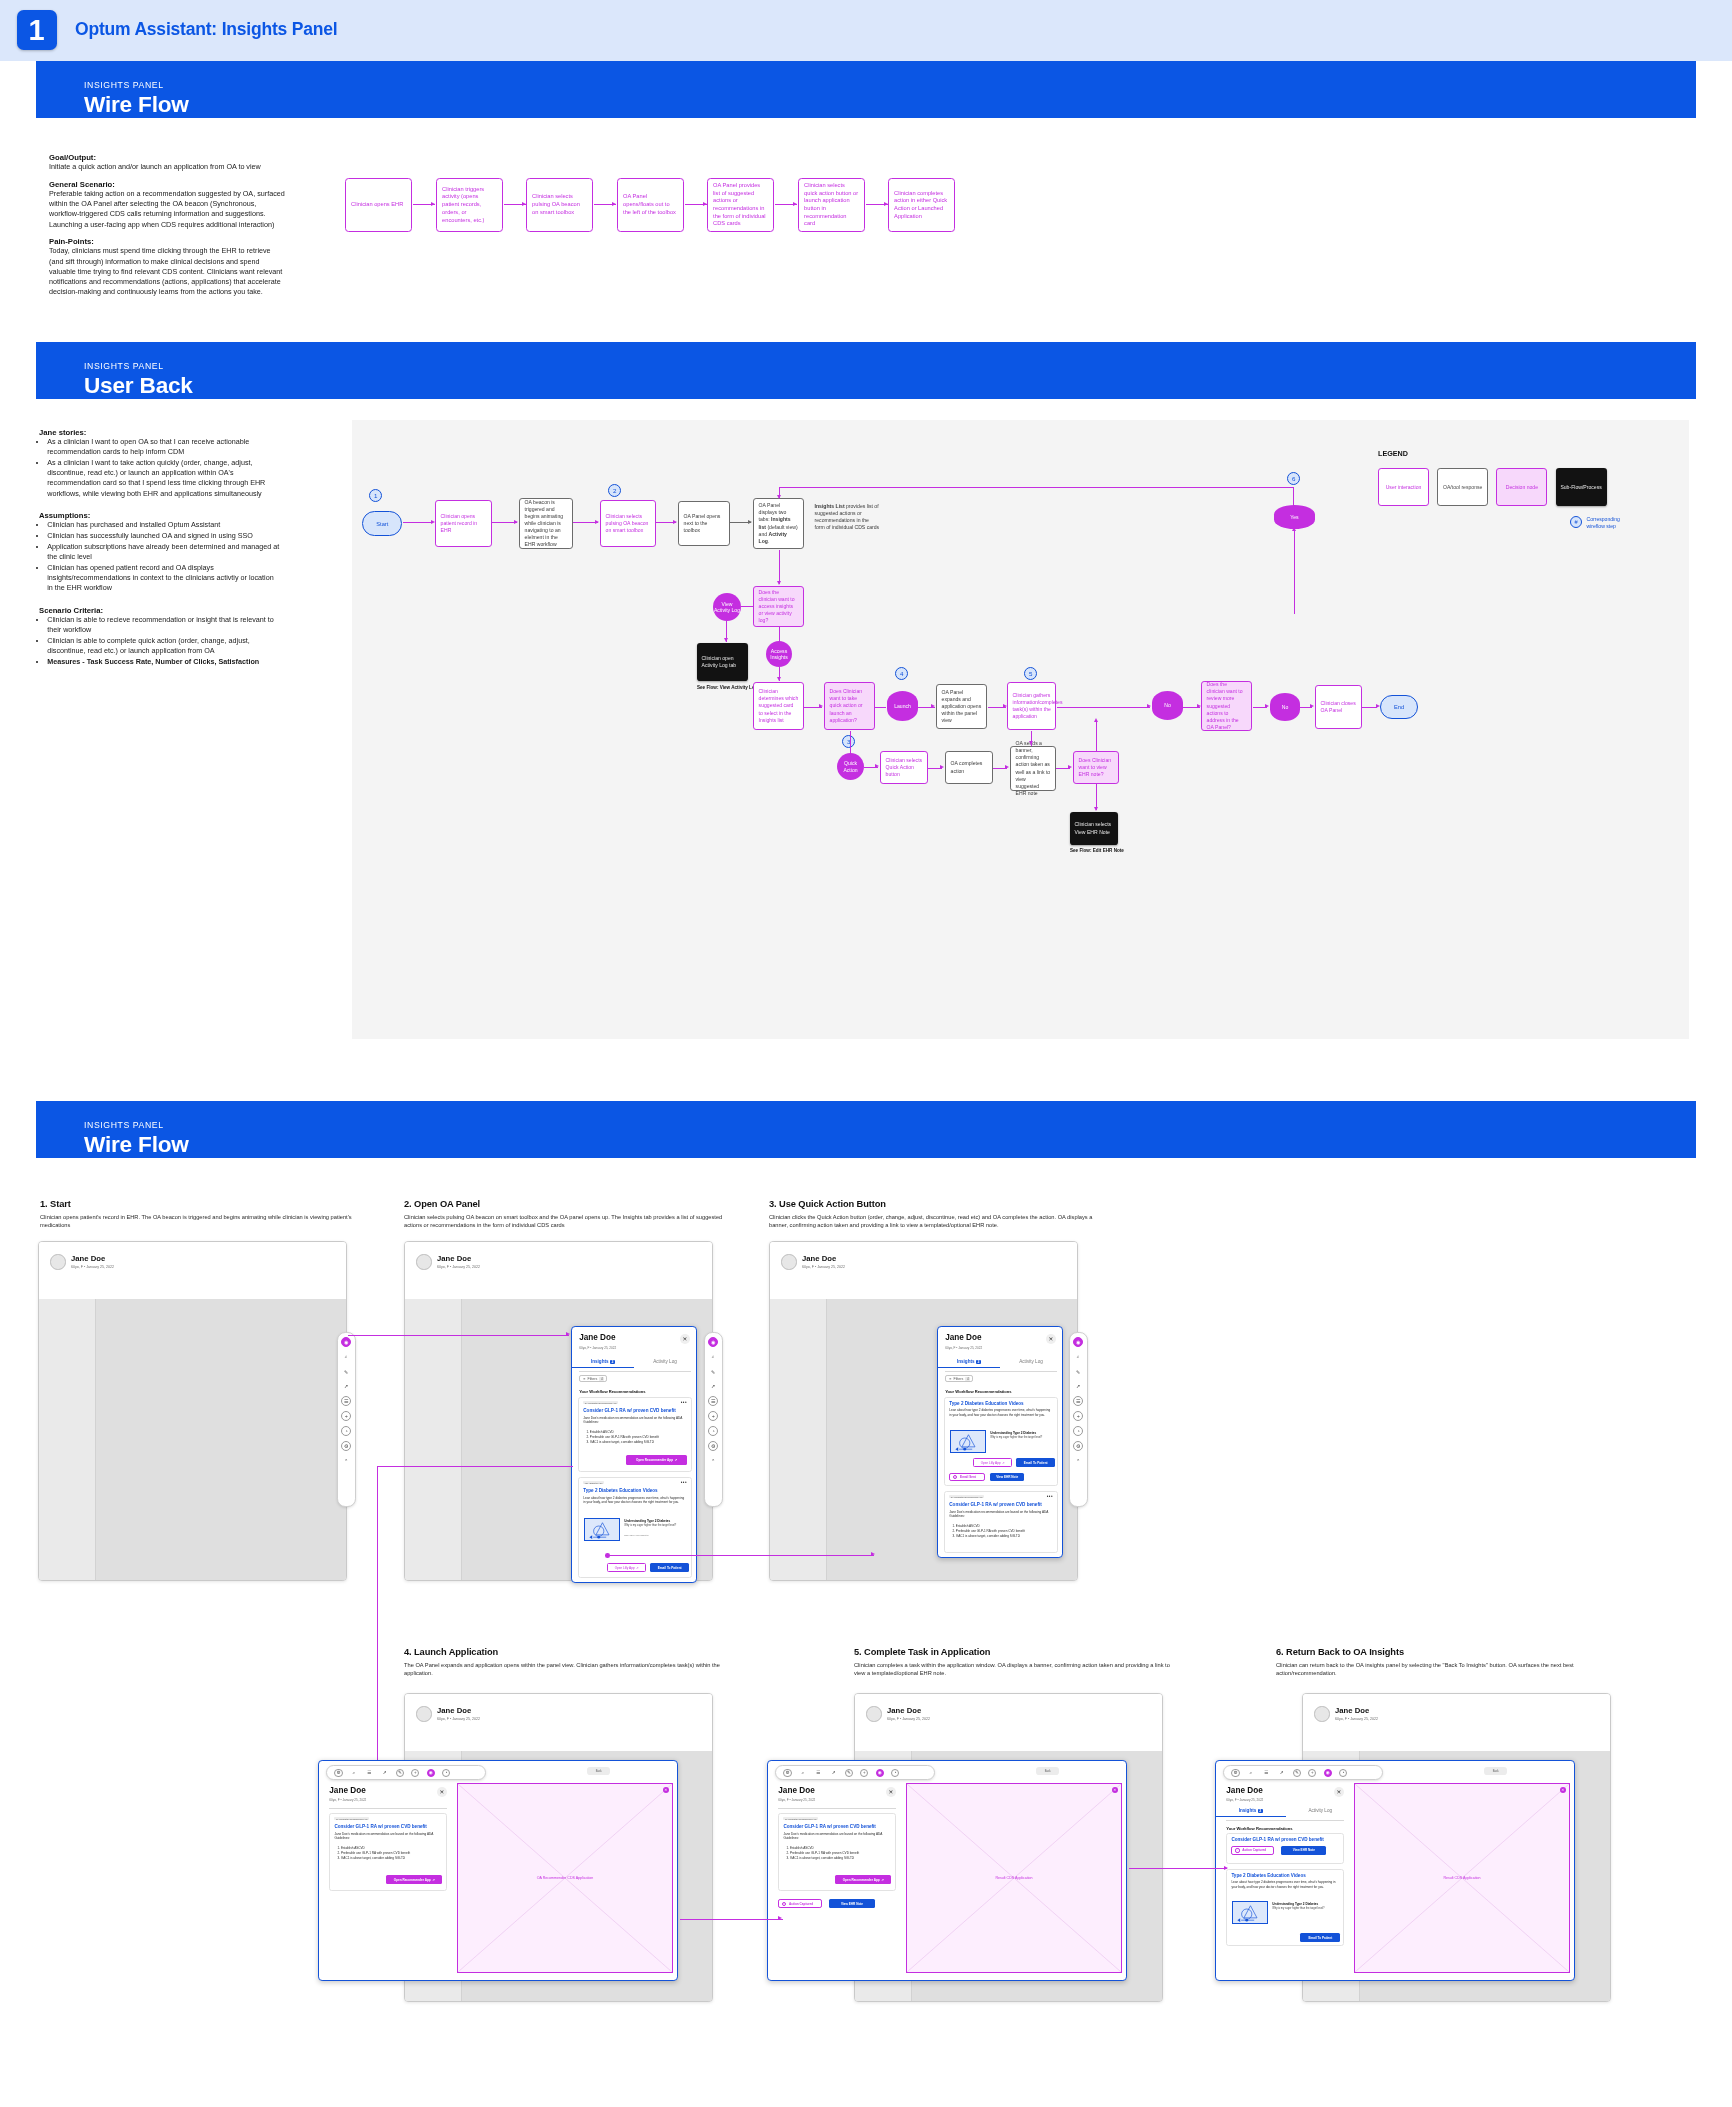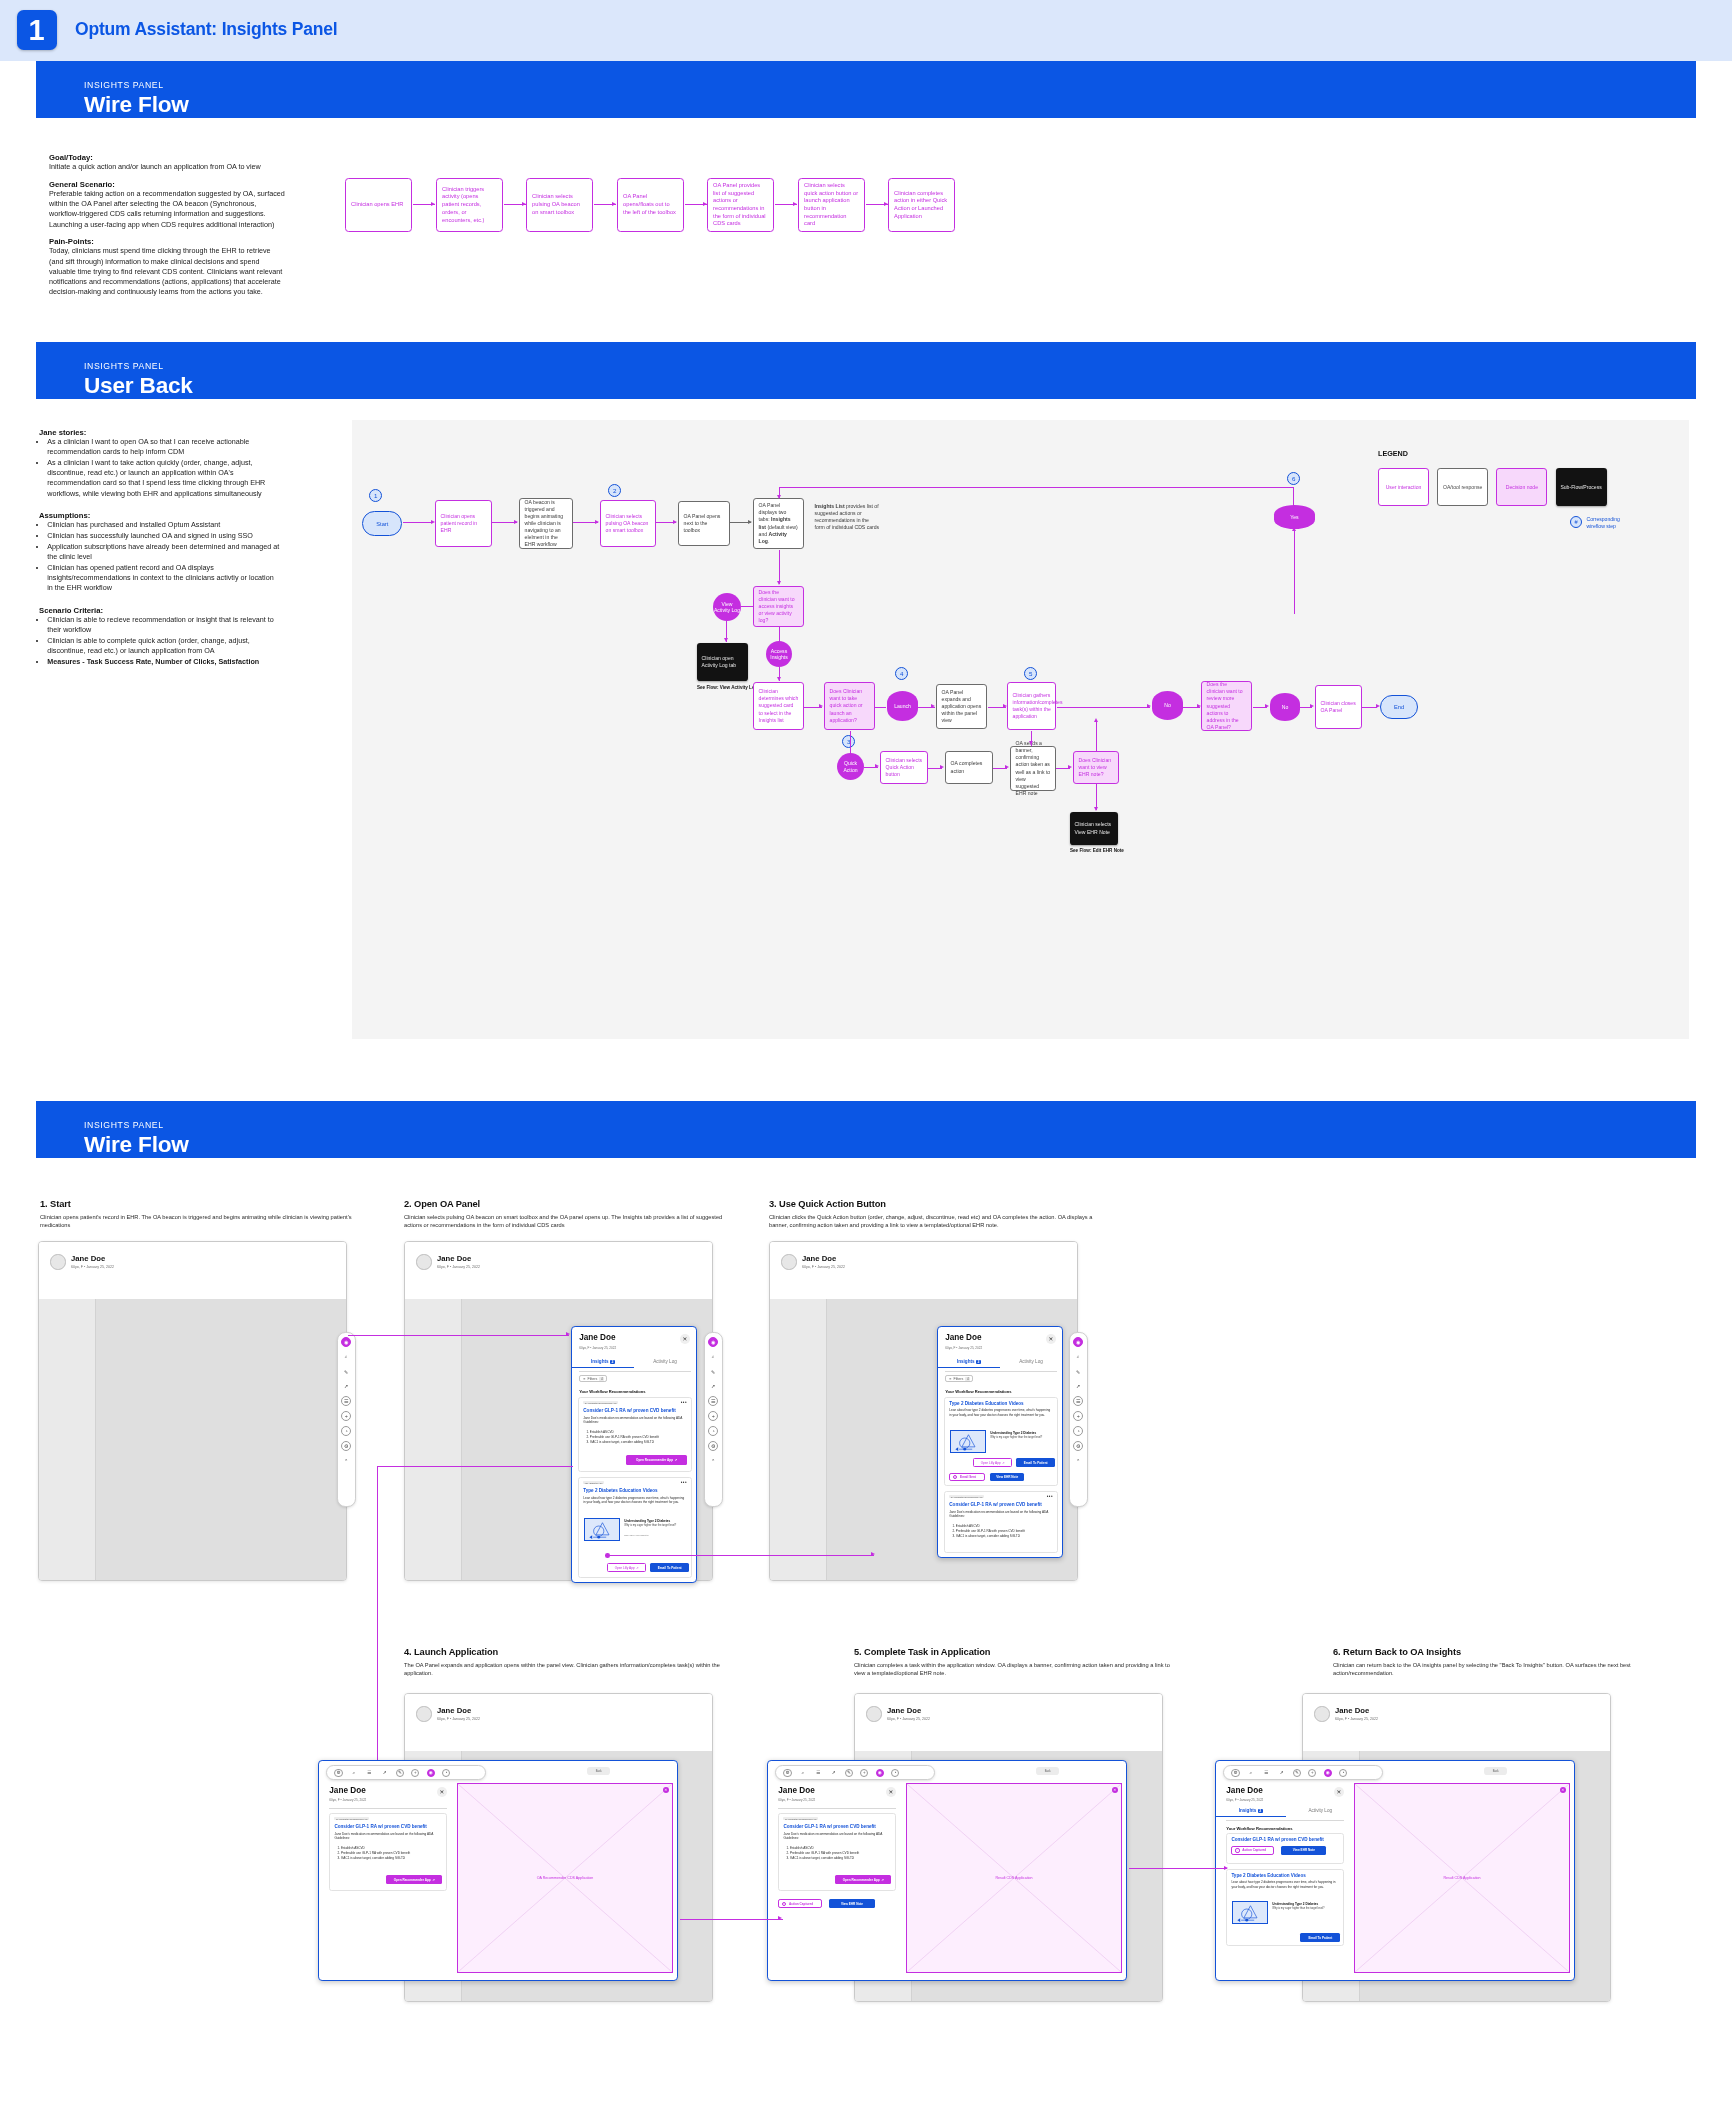--- a/index.html
+++ b/index.html
@@ -234,21 +234,21 @@
   <div class="topbar-title">Optum Assistant: Insights Panel</div>
 </div>
 
 <div class="banner" id="banner-task">
   <div class="kicker">INSIGHTS PANEL</div>
   <div class="h1">Wire Flow</div>
 </div>
 
 <div id="taskinfo">
   <div class="blk">
-    <div class="side-h">Goal/Today:</div>
+    <div class="side-h">Goal/Output:</div>
     <div class="side-p">Initiate a quick action and/or launch an application from OA to view</div>
   </div>
   <div class="blk">
     <div class="side-h">General Scenario:</div>
     <div class="side-p">Preferable taking action on a recommendation suggested by OA, surfaced within the OA Panel after selecting the OA beacon (Synchronous, workflow-triggered CDS calls returning information and suggestions. Launching a user-facing app when CDS requires additional interaction)</div>
   </div>
   <div class="blk">
     <div class="side-h">Pain-Points:</div>
     <div class="side-p">Today, clinicians must spend time clicking  through the EHR to retrieve (and sift through) information to make clinical decisions and spend valuable time trying to find relevant CDS content. Clinicians want relevant notifications and recommendations (actions, applications) that accelerate decision-making and continuously learns from the actions you take.</div>
   </div>
@@ -757,21 +757,21 @@
   <div class="appwin" style="left:138px;top:21.6px;width:216px;height:190px;">
     <svg class="x1" viewBox="0 0 420 370" preserveAspectRatio="none">
       <line x1="0" y1="0" x2="420" y2="370" stroke="#e3b6ea" stroke-width="1"></line>
       <line x1="420" y1="0" x2="0" y2="370" stroke="#e3b6ea" stroke-width="1"></line>
     </svg>
     <div class="applabel" style="top:92px;">Result CDS Application</div>
     <div class="appclose" style="right:3.1px;top:3.1px;">✕</div>
   </div>
 </div>
 
-<div class="wf-step" style="left:1333px;top:1647px;width:329px;">
+<div class="wf-step" style="left:1276px;top:1647px;width:329px;">
   <div class="wf-h">6. Return Back to OA Insights</div>
   <div class="wf-p">Clinician can return back to the OA insights panel by selecting the "Back To Insights" button. OA surfaces the next best action/recommendation.</div>
 </div>
 <div class="ehr-frame" style="left:1302px;top:1693px;width:309px;height:309px;">
   <div class="ehr-hdr">
     <div class="ehr-av"></div>
     <div class="ehr-nm">Jane Doe</div>
     <div class="ehr-sub">60yo, F • January 25, 2022</div>
   </div>
   <div class="ehr-body" style="top:57px;">

